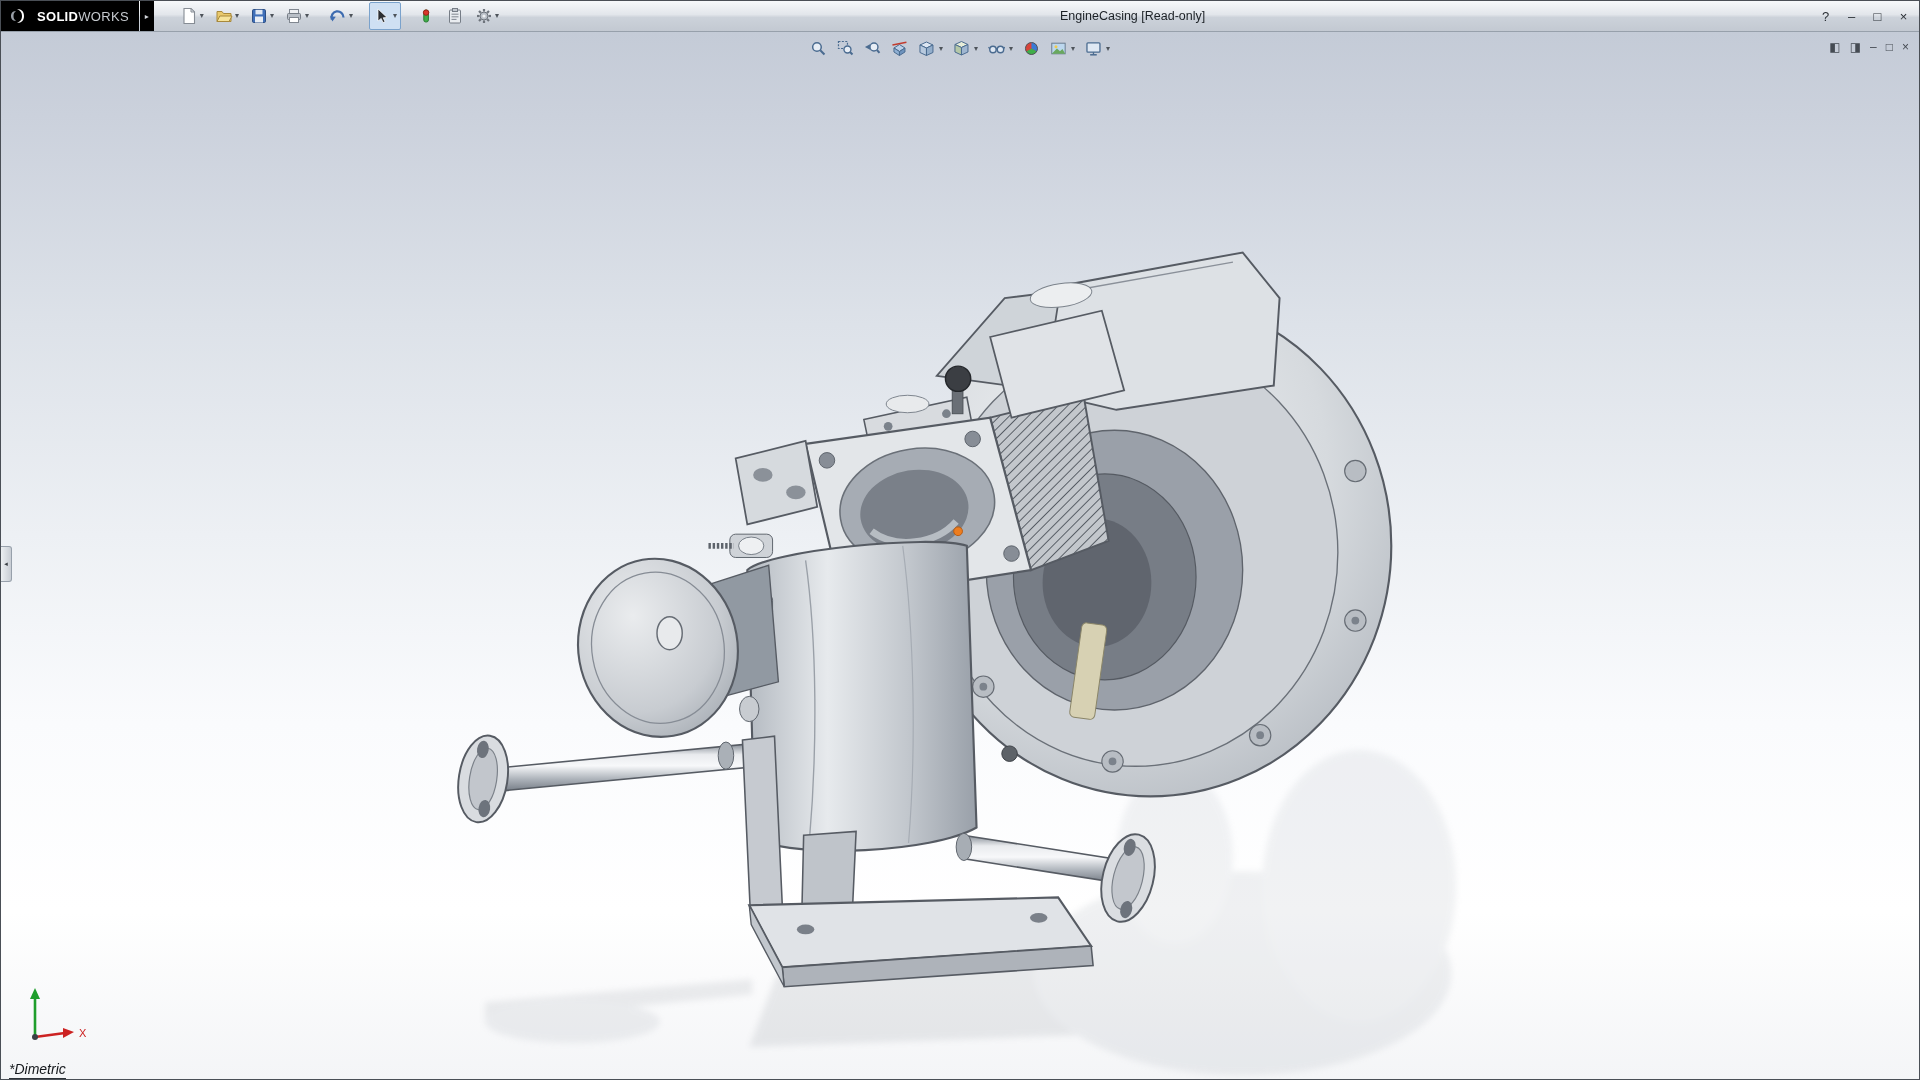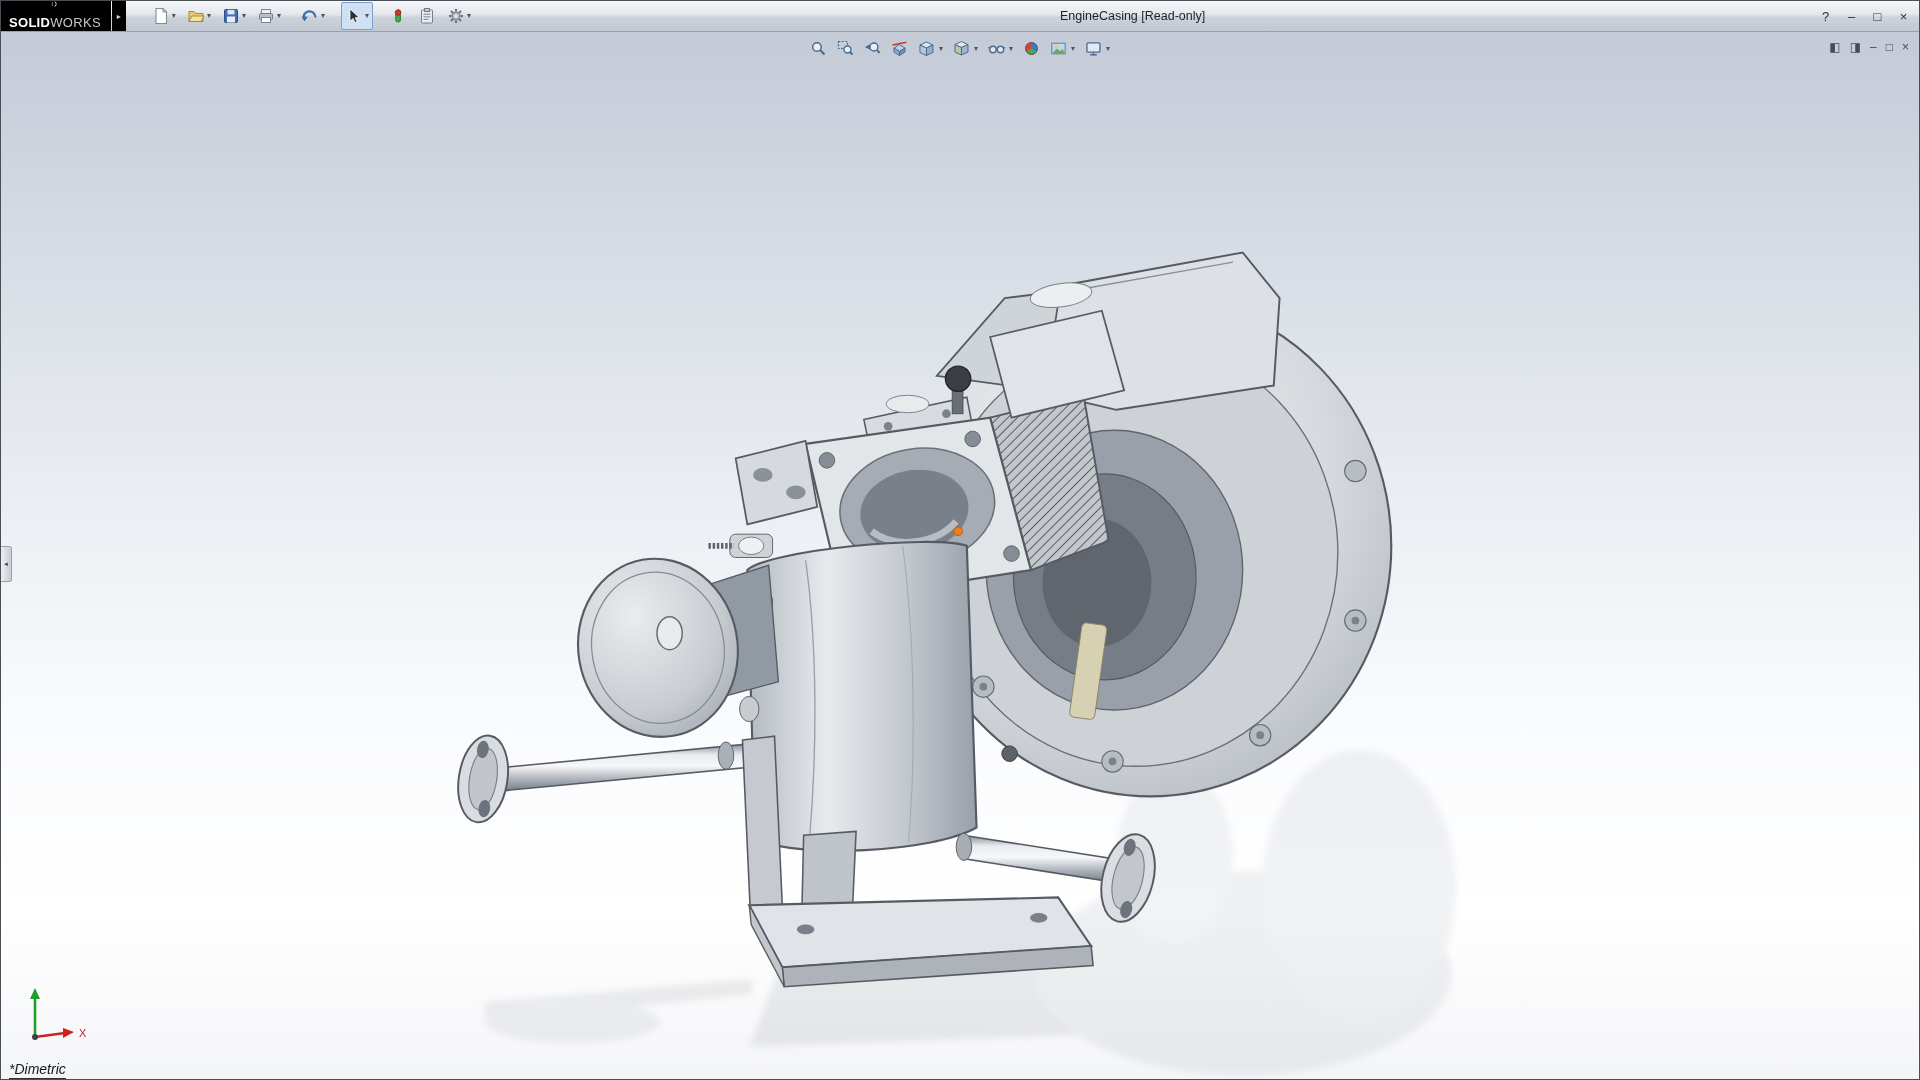--- a/index.html
+++ b/index.html
@@ -6,21 +6,21 @@
     font-family:"Liberation Sans","DejaVu Sans",sans-serif;cursor:default;
     -webkit-user-select:none;user-select:none;}
   .app{position:relative;width:1920px;height:1080px;background:#e7eaee;
     border:1px solid #4a4f56;box-sizing:border-box;}
 
   
   .titlebar{position:relative;height:30px;
     background:linear-gradient(180deg,#f7f9fb 0%,#e2e6eb 45%,#ccd2da 55%,#c3c9d2 100%);
     border-bottom:1px solid #97a0ab;display:flex;align-items:stretch;z-index:30;}
   .logo{background:#000;color:#fff;display:flex;align-items:center;
-    padding:0 10px 0 8px;gap:6px;flex-direction:column;}
+    padding:0 10px 0 8px;gap:6px;}
   .logo-solid{font-weight:bold;font-size:13px;letter-spacing:.3px;color:#ffffff;}
   .logo-works{font-size:13px;color:#c6cacf;letter-spacing:.3px;}
   .logo-expander{background:#000;width:14px;display:flex;align-items:center;
     justify-content:center;color:#d2d6db;font-size:8px;margin-left:1px;}
   .tb{display:flex;align-items:center;margin-left:22px;gap:3px;}
   .tb-btn{height:26px;display:flex;align-items:center;padding:0 3px;
     border:1px solid transparent;border-radius:2px;}
   .tb-btn.pressed{background:#cfe0f3;border-color:#7aa2cc;}
   .tb-btn .ic{width:18px;height:18px;display:block;}
   .caret{font-size:8px;color:#4e545b;margin-left:2px;line-height:1;}

